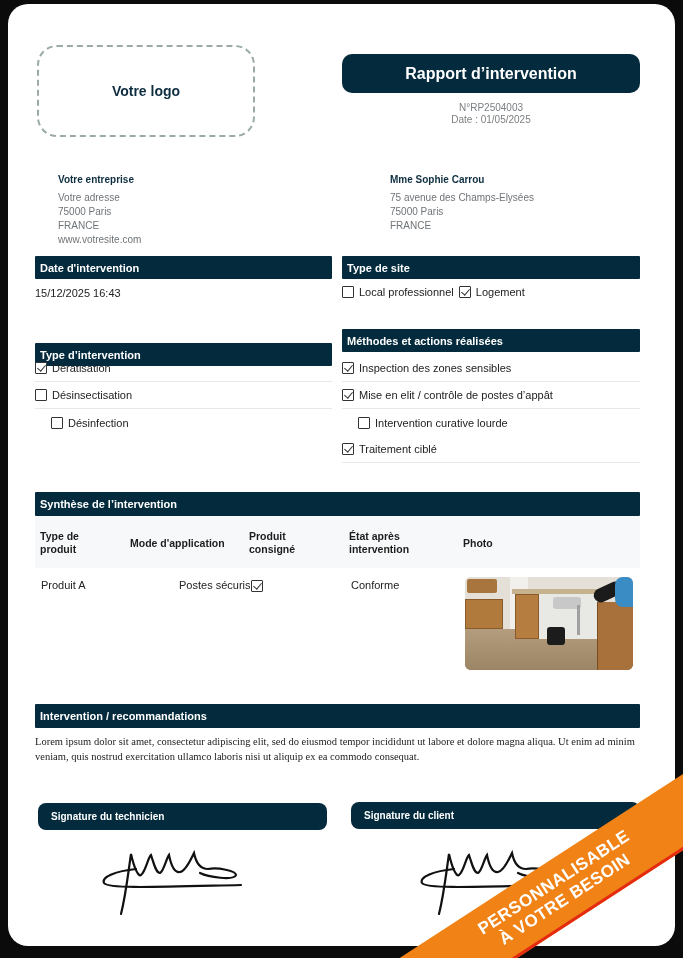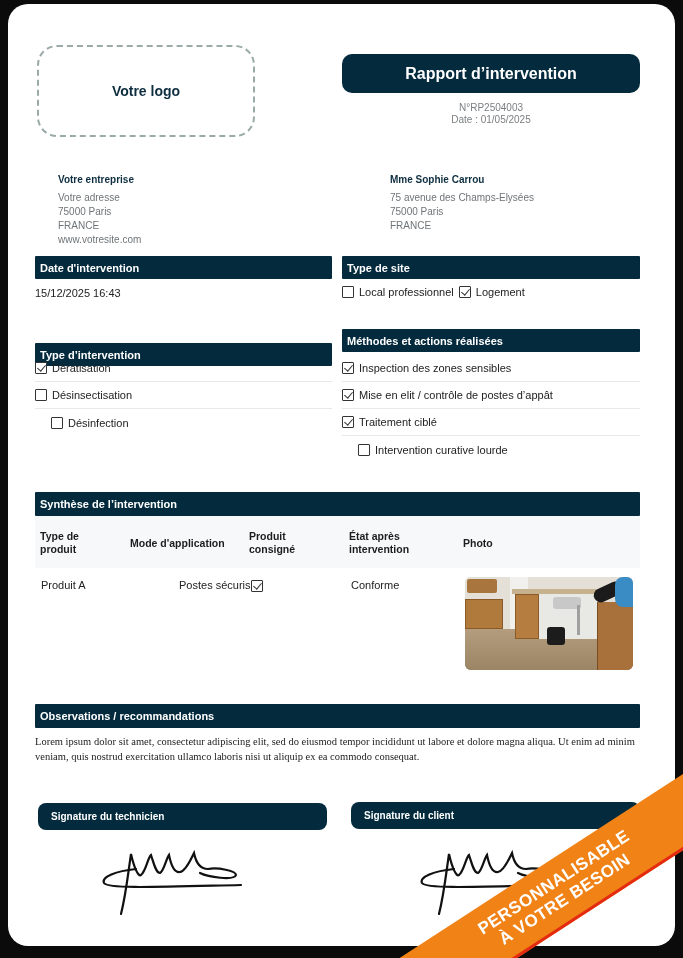--- a/index.html
+++ b/index.html
@@ -134,27 +134,27 @@
   </div>
   <div class="abs" style="left:334px; top:351px; width:298px;">
     <div class="cb-row">
       <span class="cb checked"></span>
       <span>Inspection des zones sensibles</span>
     </div>
     <div class="cb-row">
       <span class="cb checked"></span>
       <span>Mise en elit / contrôle de postes d’appât</span>
     </div>
-    <div class="cb-row">
-      <span class="cb checked"></span>
-      <span>Traitement ciblé</span>
-    </div>
     <div class="cb-row last">
       <span class="cb"></span>
       <span>Intervention curative lourde</span>
+    </div>
+    <div class="cb-row">
+      <span class="cb checked"></span>
+      <span>Traitement ciblé</span>
     </div>
   </div>
 
   <div class="abs bar tall" style="left:27px; top:488px; width:605px;">
     <span>Synthèse de l’intervention</span>
   </div>
   <div class="abs table-head">
     <div class="th" style="left:5px; top:14px;">
       <div>Type de</div>
       <div>produit</div>
@@ -195,21 +195,21 @@
     <div class="ph" style="left:74px; top:17px; width:60px; height:45px; background:#e8e8e4;"></div>
     <div class="ph" style="left:88px; top:20px; width:28px; height:12px; background:#c8c8c8; border-radius:3px;"></div>
     <div class="ph" style="left:112px; top:28px; width:3px; height:30px; background:#a0a0a0;"></div>
     <div class="ph" style="left:82px; top:50px; width:18px; height:18px; background:#1c1c1c; border-radius:3px;"></div>
     <div class="ph" style="left:132px; top:25px; width:36px; height:68px; background:#a8703a; border-left:1px solid #7a4c20;"></div>
     <div class="ph" style="left:128px; top:8px; width:30px; height:14px; background:#1b1b1b; border-radius:7px; transform:rotate(-25deg);"></div>
     <div class="ph" style="left:150px; top:0; width:18px; height:30px; background:#3a8cc4; border-radius:8px 0 0 8px;"></div>
   </div>
 
   <div class="abs bar tall" style="left:27px; top:700px; width:605px;">
-    <span>Observations / recommandations</span>
+    <span>Intervention / recommandations</span>
   </div>
   <div class="abs obs-text">Lorem ipsum dolor sit amet, consectetur adipiscing elit, sed do eiusmod tempor incididunt ut labore et dolore magna aliqua. Ut enim ad minim veniam, quis nostrud exercitation ullamco laboris nisi ut aliquip ex ea commodo consequat.</div>
 
   <div class="abs sig-bar" style="left:30px; top:799px; width:289px;">
     <span>Signature du technicien</span>
   </div>
   <div class="abs sig-bar" style="left:343px; top:798px; width:289px;">
     <span>Signature du client</span>
   </div>
 

